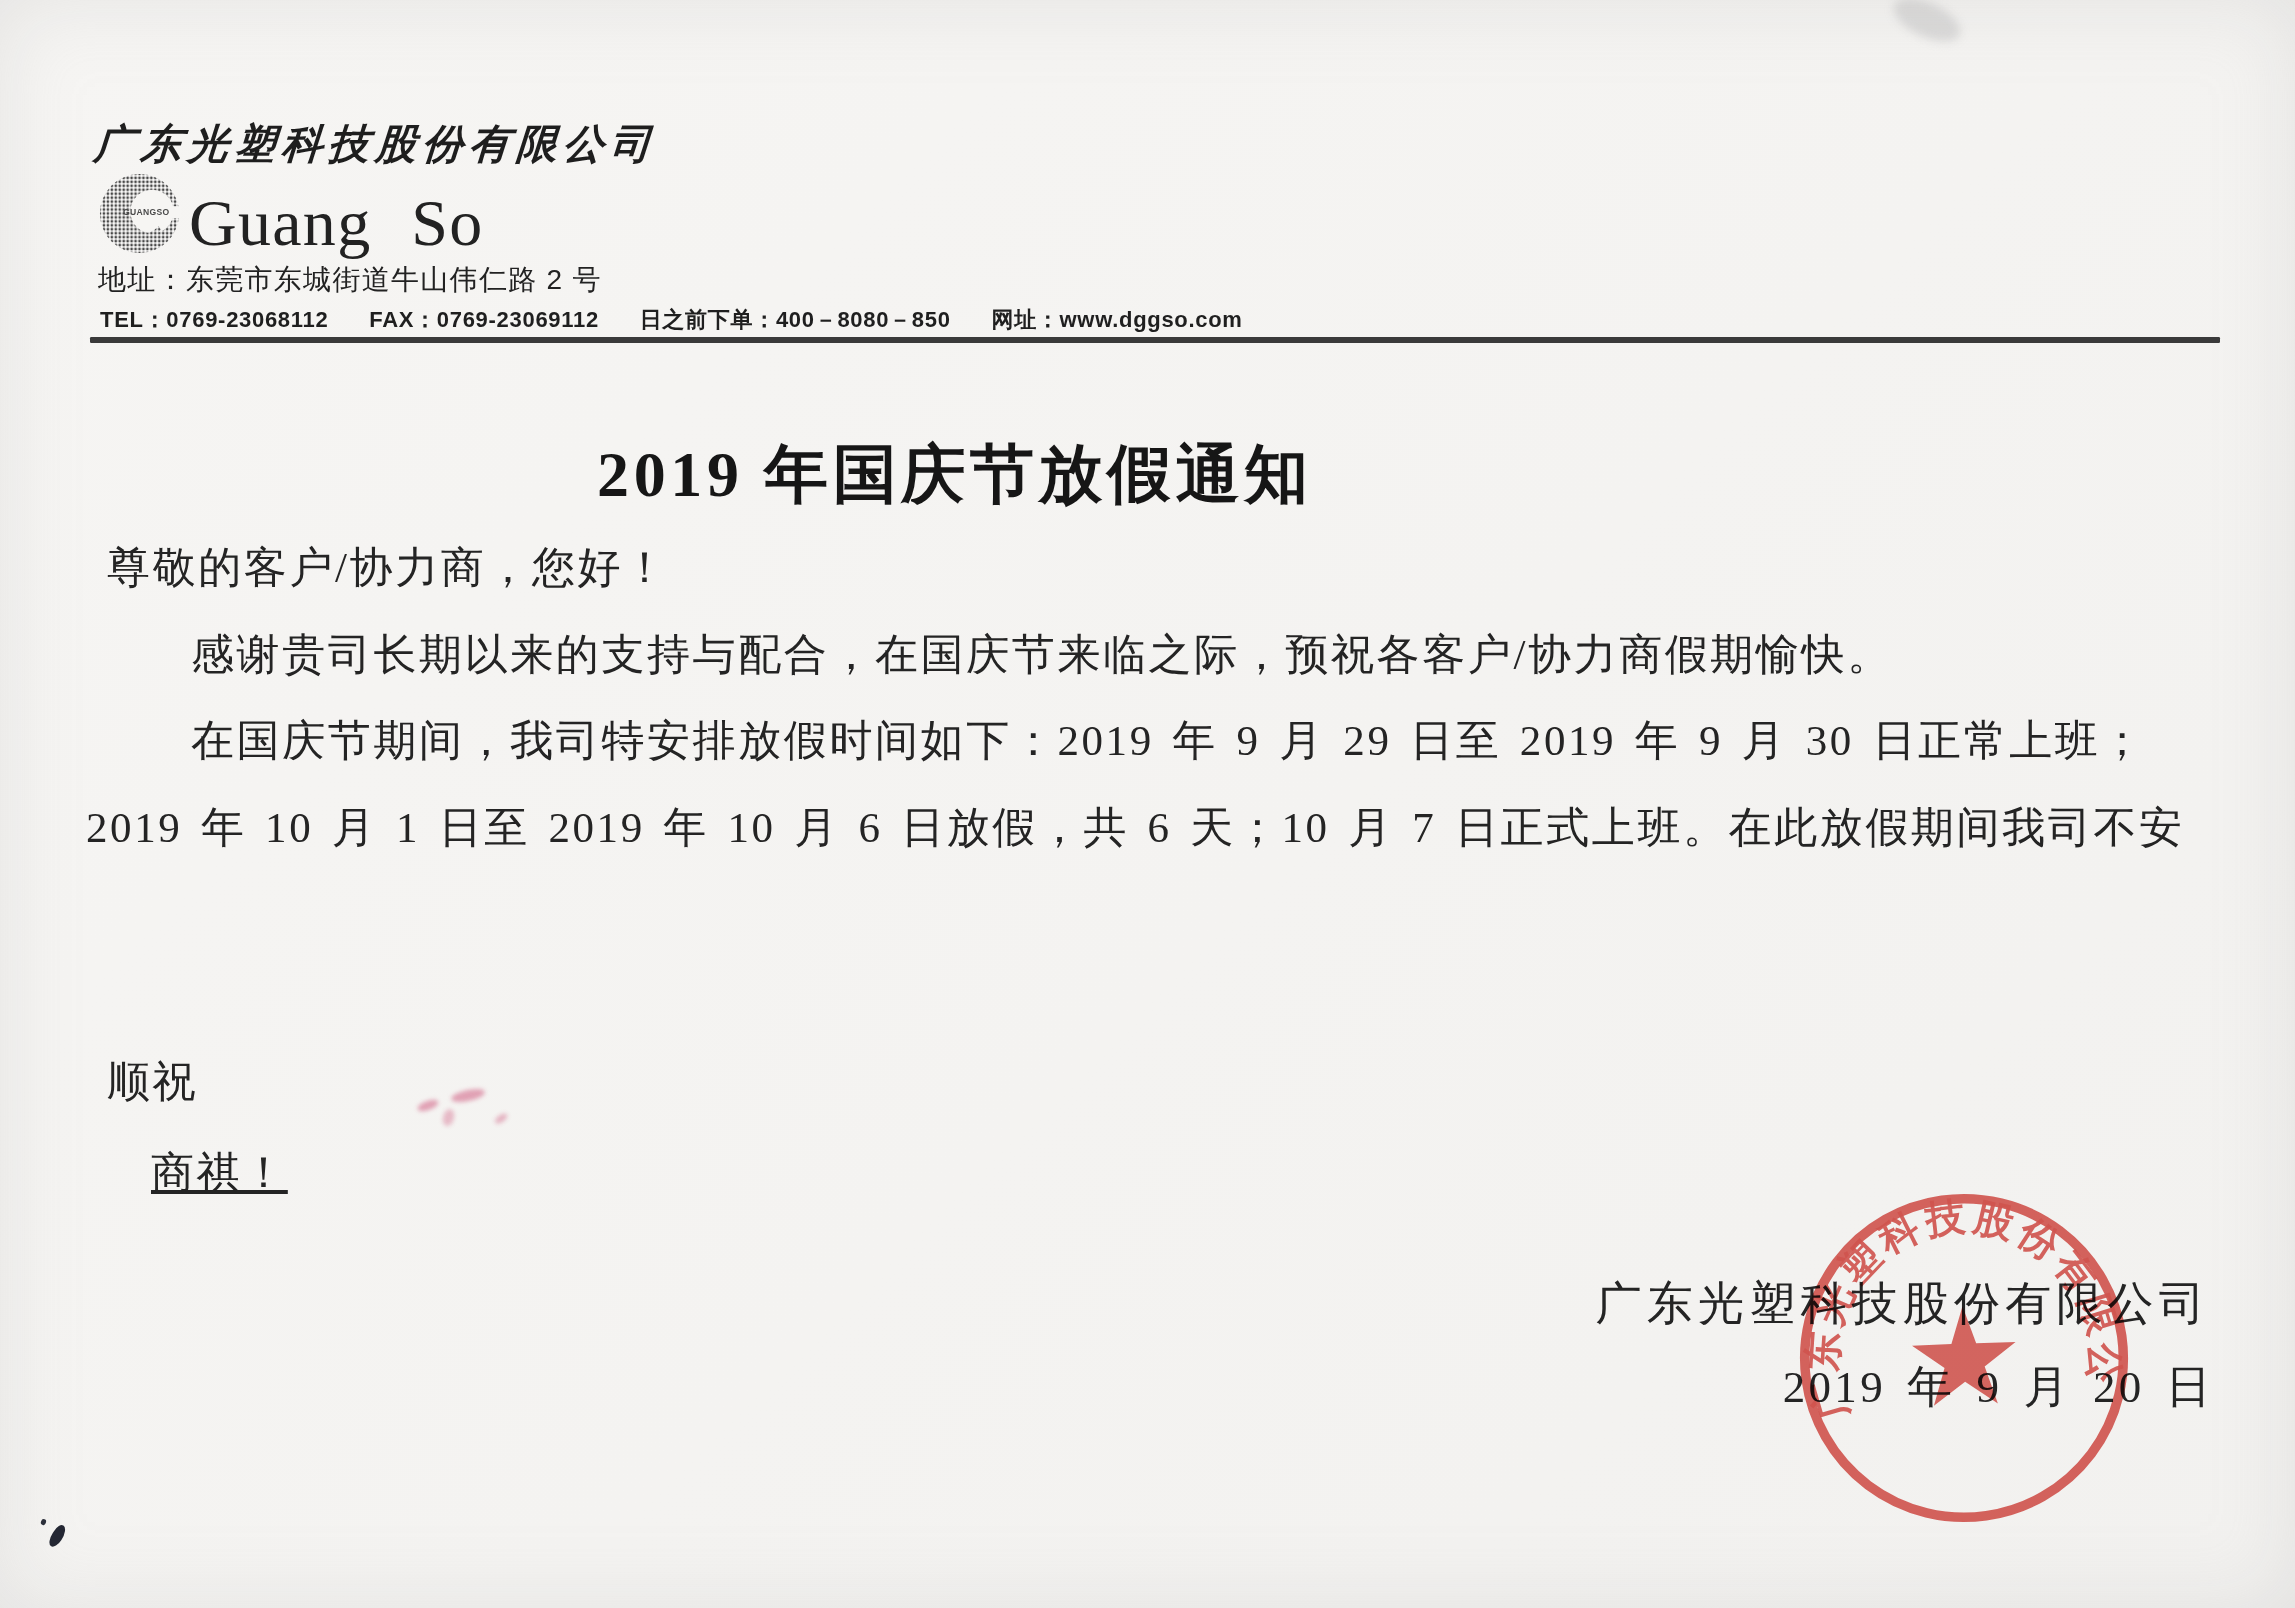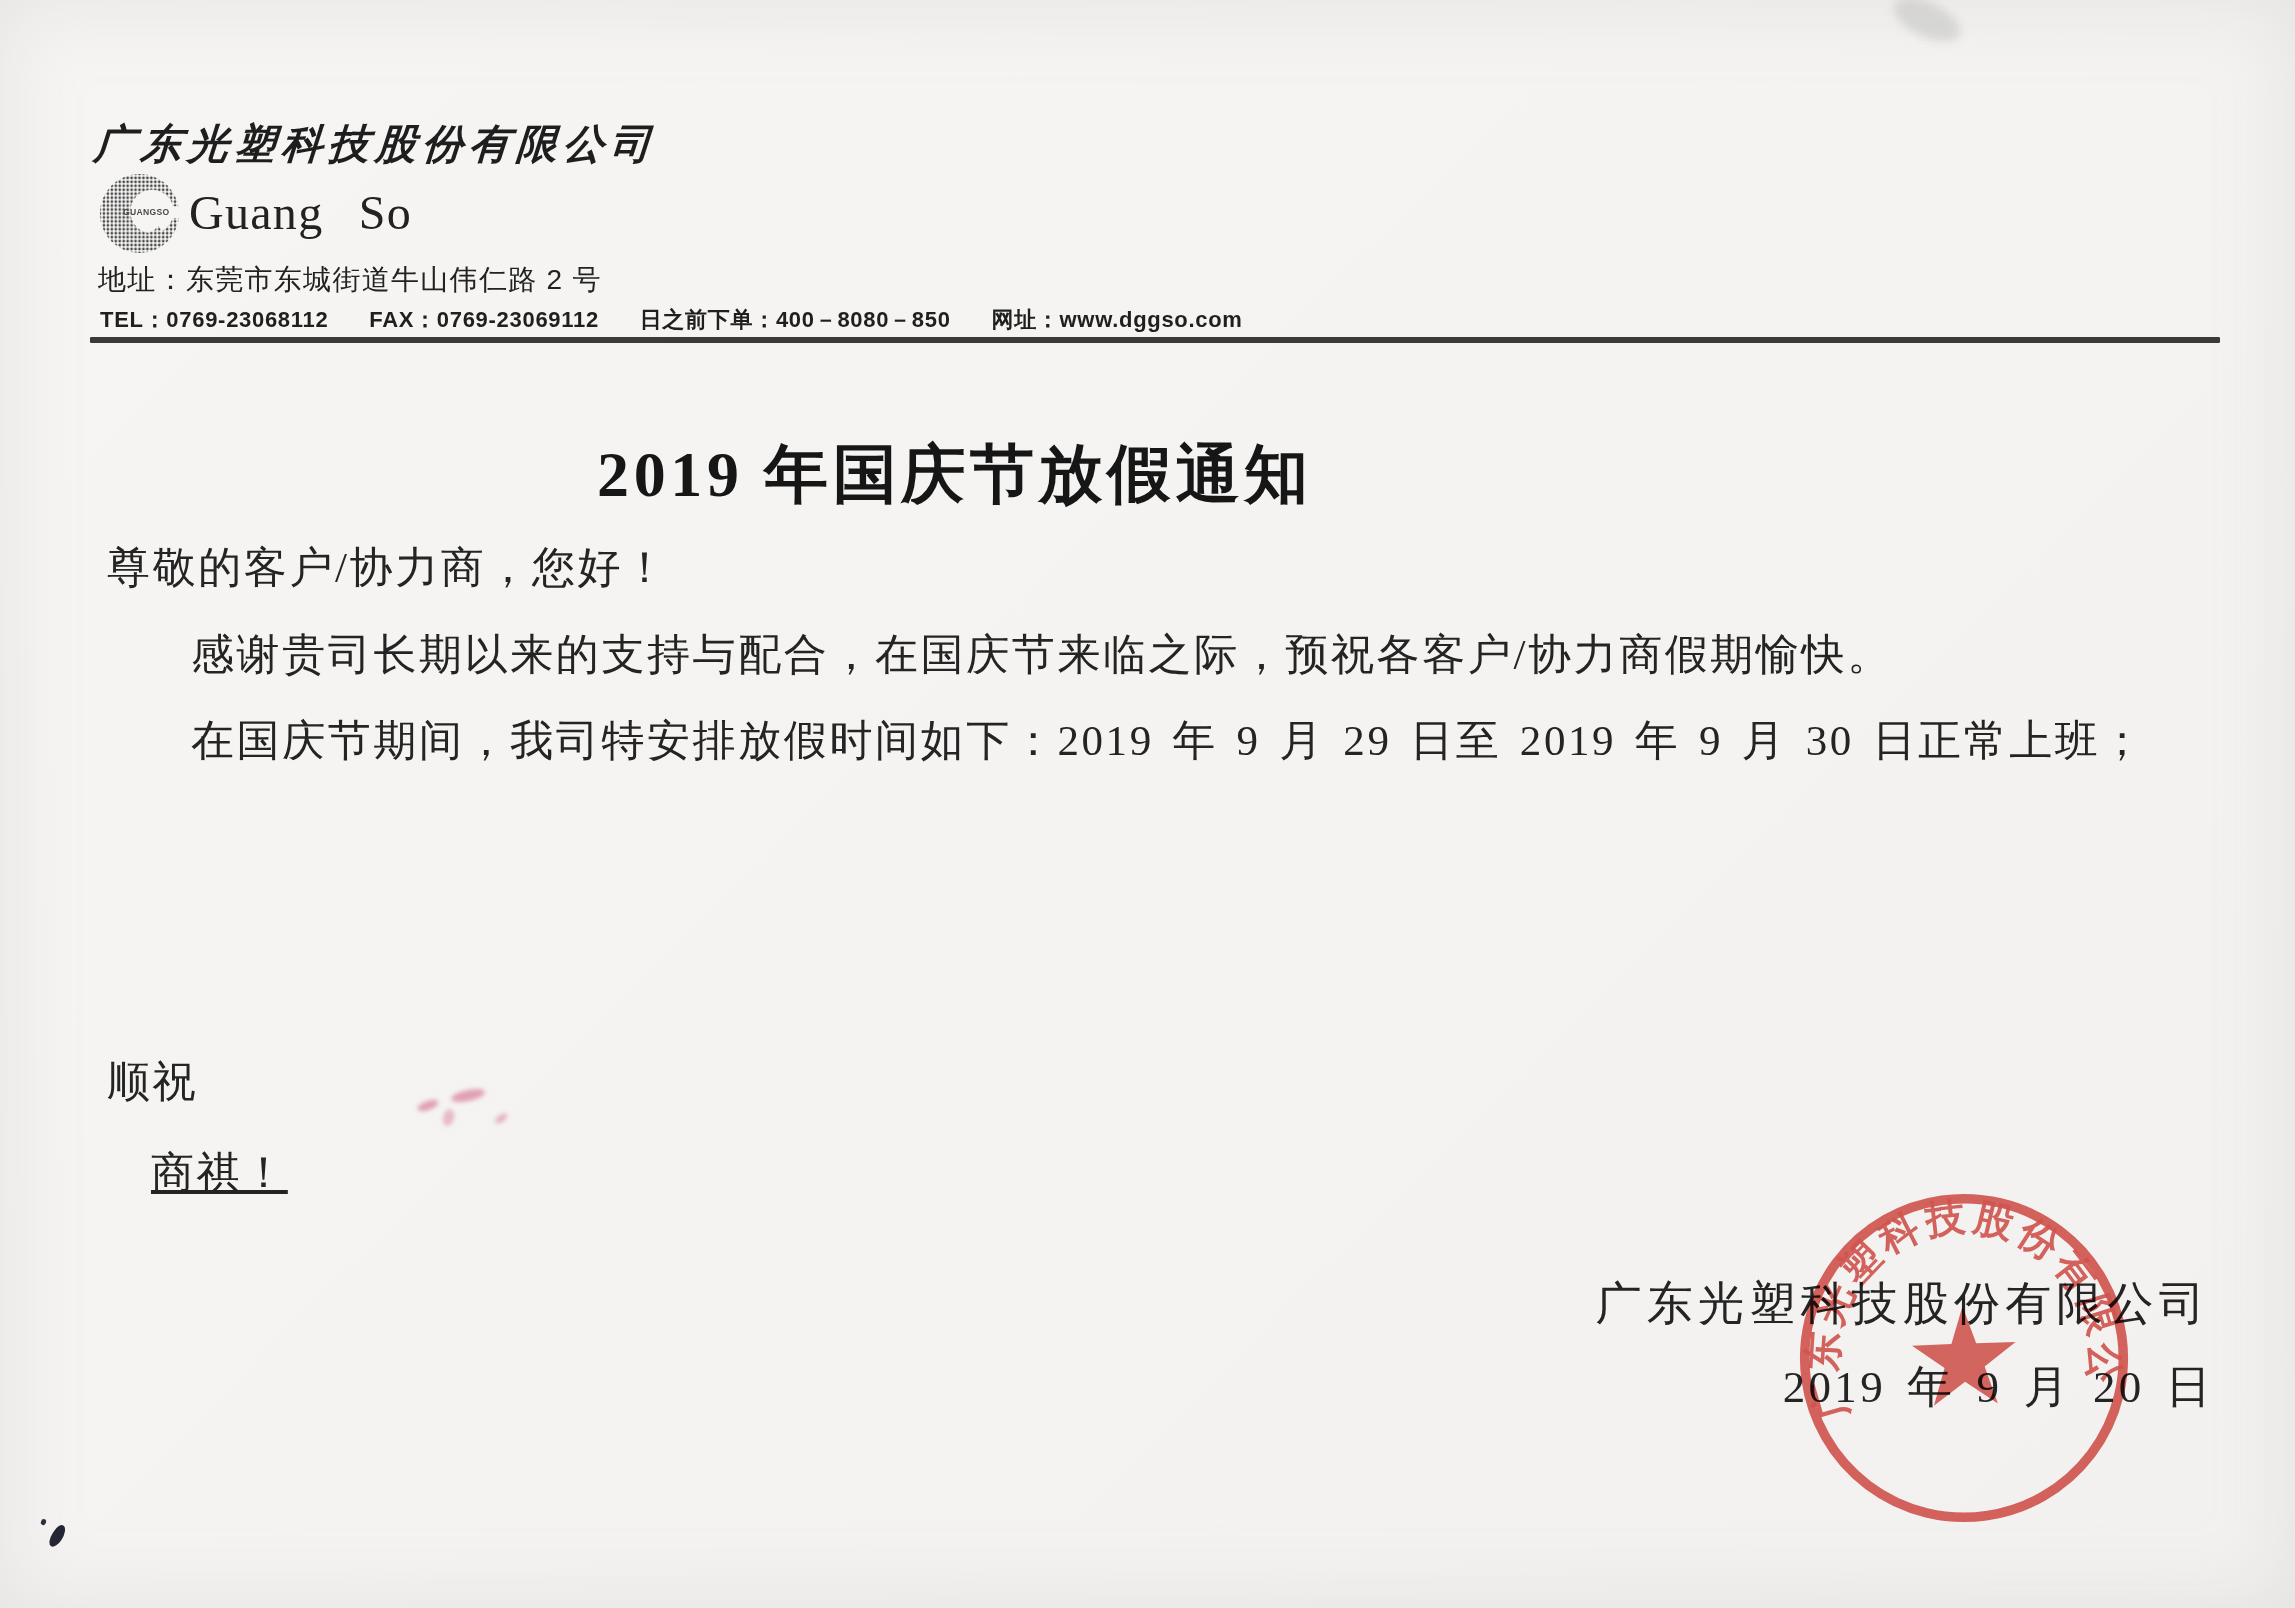--- a/index.html
+++ b/index.html
@@ -16,21 +16,21 @@
 
   
   .company-name{
     position:absolute;left:94px;top:117px;
     font-size:41px;font-weight:bold;letter-spacing:5.9px;
     color:#1e1e1e;font-style:italic;transform:skewX(-4deg);
   }
   .logo-mark{position:absolute;left:98px;top:172px;width:83px;height:83px;text-align:right;}
   .brand-text{
     position:absolute;left:189px;top:185px;
-    font-size:48px;color:#222;letter-spacing:1.3px;word-spacing:22px;
+    font-size:66px;color:#222;letter-spacing:1.3px;word-spacing:22px;
   }
   .address-line{
     position:absolute;left:98px;top:261px;
     font-size:28px;letter-spacing:1.3px;color:#222;
     font-family:"Liberation Sans","DejaVu Sans",sans-serif;font-weight:500;
   }
   .contact-line{
     position:absolute;left:100px;top:305px;
     font-size:22px;color:#1f1f1f;letter-spacing:0.7px;
     font-family:"Liberation Sans","DejaVu Sans",sans-serif;font-weight:600;
@@ -137,20 +137,21 @@
     <span class="grp" data-interactable="false"><span data-interactable="false">网址：</span><span class="val" data-interactable="false">www.dggso.com</span></span>
   </div>
 
   <div class="header-rule" data-interactable="false"></div>
 
   <div class="notice-title" data-interactable="false">2019 年国庆节放假通知</div>
 
   <div class="body-line line-0" data-interactable="false">尊敬的客户/协力商，您好！</div>
   <div class="body-line line-1" data-interactable="false">感谢贵司长期以来的支持与配合，在国庆节来临之际，预祝各客户/协力商假期愉快。</div>
   <div class="body-line line-2" data-interactable="false">在国庆节期间，我司特安排放假时间如下：2019 年 9 月 29 日至 2019 年 9 月 30 日正常上班；</div>
+  <div class="body-line line-3" data-interactable="false">2019 年 10 月 1 日至 2019 年 10 月 6 日放假，共 6 天；10 月 7 日正式上班。在此放假期间我司不安</div>
   <div class="body-line line-6" data-interactable="false">顺祝</div>
   <div class="body-line line-7" data-interactable="false">商祺！</div>
 
   <div class="sig-company" data-interactable="false">广东光塑科技股份有限公司</div>
   <div class="sig-date" data-interactable="false">2019 年 9 月 20 日</div>
 
   <div class="stamp" data-interactable="false">
     <svg width="354" height="354" viewBox="0 0 520 520" xmlns="http://www.w3.org/2000/svg">
       <defs>
         <path id="seal-arc" d="M 84.3 324 A 187 187 0 1 1 435.7 324" fill="none"></path>

